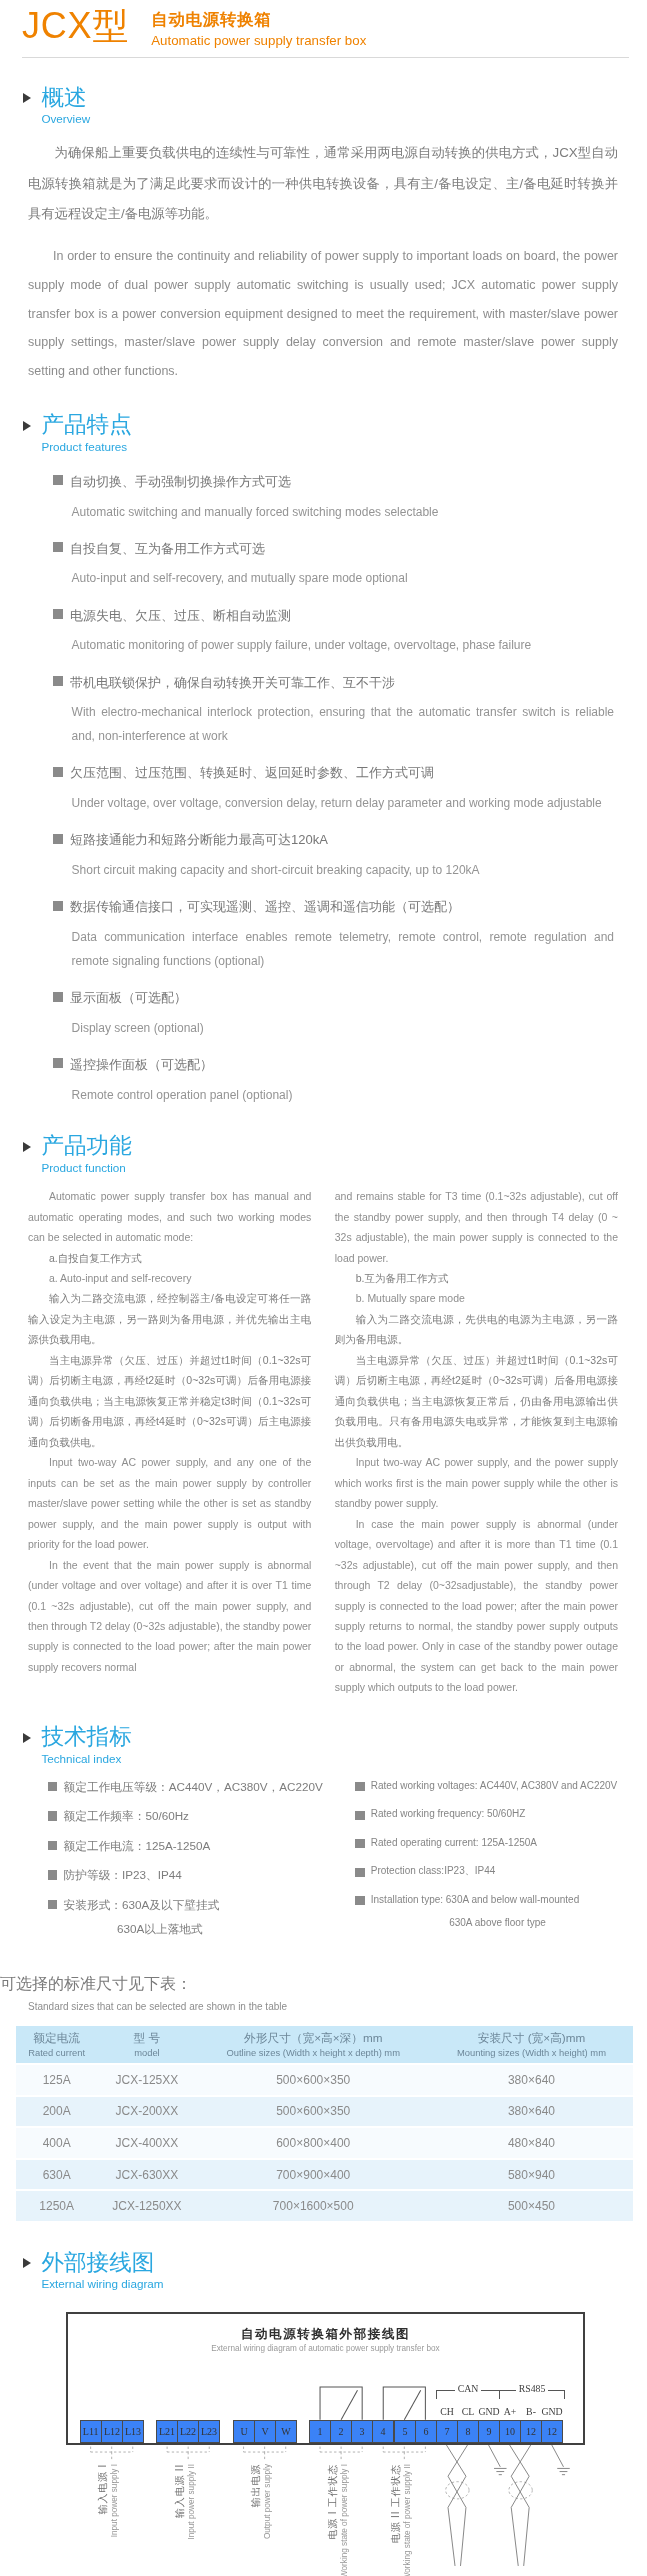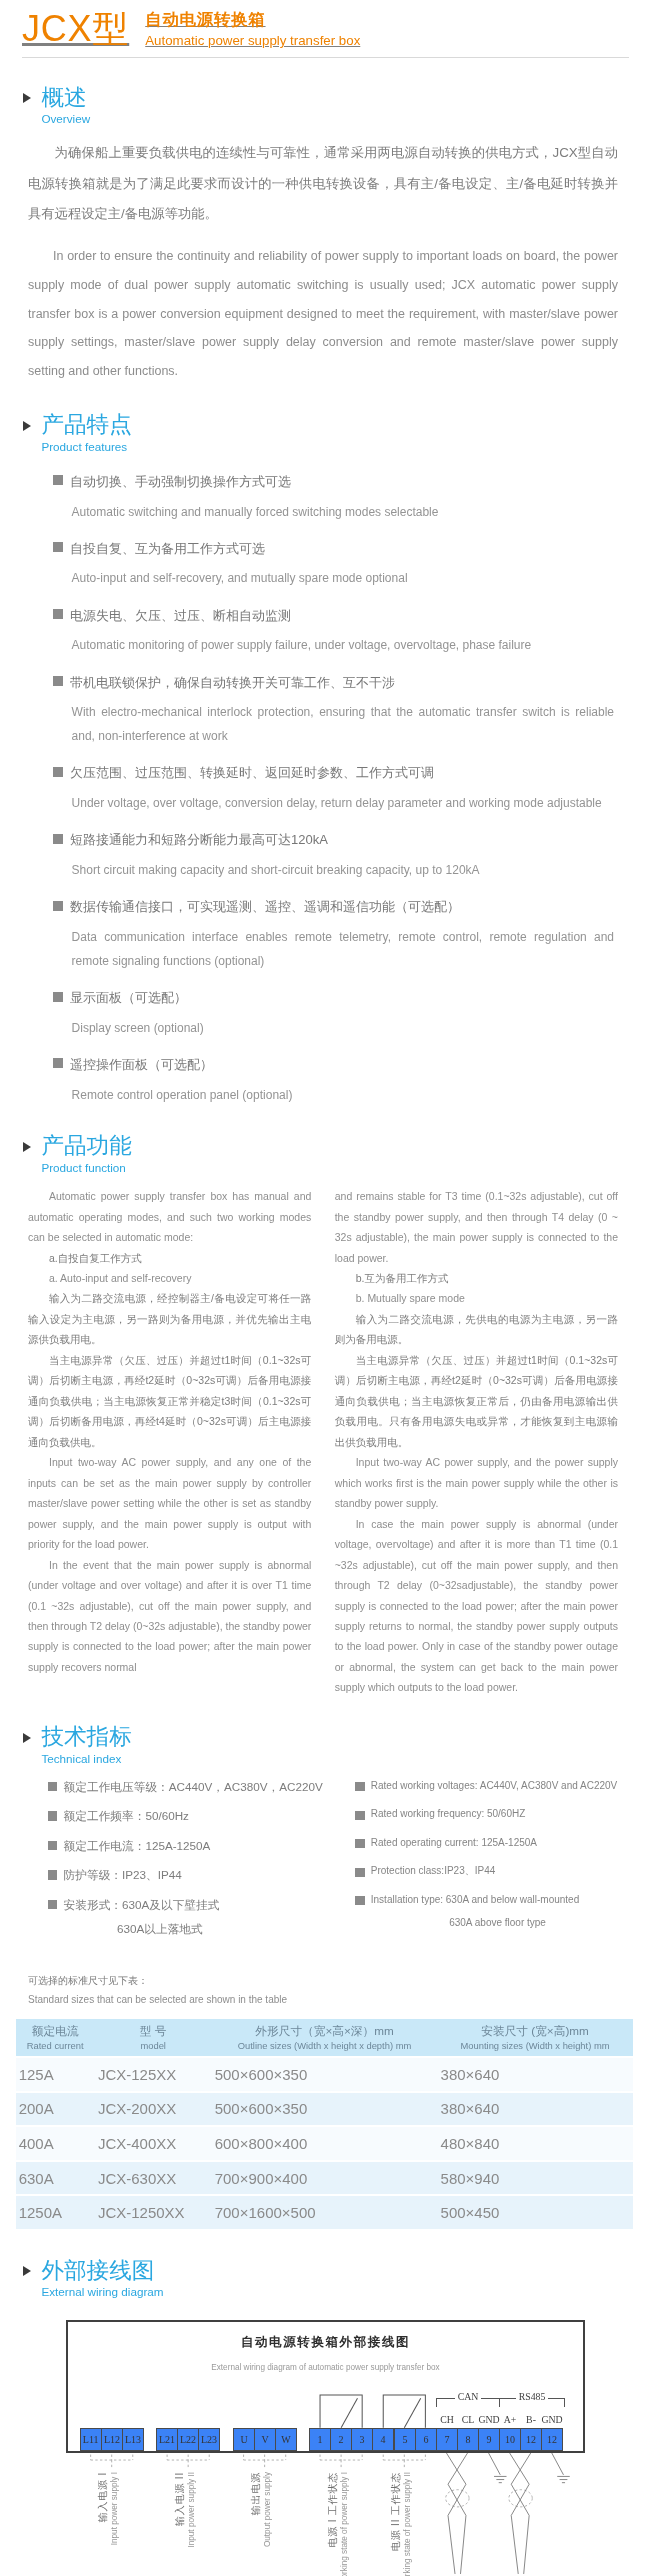--- a/index.html
+++ b/index.html
@@ -1,21 +1,21 @@
 <!DOCTYPE html>
 <html style="font-size:12.5px"><head>
 <meta charset="utf-8">
 <style>
   html,body{margin:0;padding:0;background:#fff;}
   body{width:648px;font-family:"Liberation Sans","DejaVu Sans",sans-serif;color:#808080;}
   .page{position:relative;width:648px;min-height:2576px;overflow:hidden;}
 
   
   .hdr{padding:7.8px 19px 0 22px;}
-  .brand{display:flex;align-items:flex-end;gap:16px;text-decoration:underline;}
+  .brand{display:flex;align-items:flex-start;gap:22px;}
   .model{font-size:36px;color:#ef8200;line-height:1.02;letter-spacing:0.8px;}
   .brand-right{padding-top:1.6px;}
   .b-cn{font-size:16.4px;color:#ef8200;font-weight:bold;letter-spacing:0.8px;}
   .b-en{font-size:13.3px;color:#ef8200;margin-top:1.6px;}
   .hr{border:none;border-top:0.8px solid #d9d9d9;margin:9.4px 0 0 0;}
 
   
   .sec-head{display:flex;align-items:flex-start;padding-left:23.4px;margin-top:26.5px;}
   .tri{width:0;height:0;border-left:8.6px solid #3a3a3a;border-top:5.5px solid transparent;border-bottom:5.5px solid transparent;margin-top:8.6px;margin-right:10px;flex:none;}
   .sh-cn{font-size:22.6px;color:#2aa7e0;line-height:1.15;}
@@ -45,35 +45,35 @@
   .tech-cols{display:flex;padding:14px 20px 0 48px;}
   .tech-left{width:301px;flex:none;}
   .tech-right{flex:1;padding-left:6.2px;}
   .t-item{display:flex;margin-bottom:12.5px;font-size:11.7px;color:#7d7d7d;line-height:1.45;}
   .tech-right .t-item{font-size:10px;margin-bottom:14px;color:#858585;}
   .t-sq{width:9.4px;height:9.4px;background:#8a8a8a;flex:none;margin:3.1px 6.2px 0 0;}
   .t-line2{margin:-4.7px 0 12.5px 69px;font-size:11.7px;color:#7d7d7d;}
   .tech-right .t-line2{font-size:10px;margin-left:94px;color:#858585;}
 
   
-  .sizes-intro-cn{font-size:10px;color:#7a7a7a;padding-left:28px;margin-top:25px;}
+  .sizes-intro-cn{font-size:16px;color:#7a7a7a;margin-top:25px;}
   .sizes-intro-en{font-size:10px;color:#8e8e8e;padding-left:28px;margin-top:5.5px;}
   table.sizes{width:617px;margin:12.5px 0 0 15.6px;border-collapse:separate;border-spacing:0 2.3px;}
   table.sizes th{background:#c9e8f8;font-weight:normal;padding:4.7px 3.1px;color:#6d8799;}
   table.sizes th .hcn{font-size:11.7px;}
   table.sizes th .hen{font-size:9.4px;margin-top:1.6px;}
-  table.sizes td{padding:7.8px 3.1px;font-size:15px;color:#8a8a8a;background:#f7fbfe;}
+  table.sizes td{text-align:center;padding:7.8px 3.1px;font-size:12px;color:#8a8a8a;background:#f7fbfe;}
   table.sizes tbody tr:nth-child(even) td{background:#e7f3fb;}
   table.sizes tbody tr:nth-child(5) td{background:#e7f3fb;}
 
   
   .diagram{margin:22px 0 0 66px;}
   .dg-box{position:relative;width:515px;height:129px;border:2.3px solid #404040;background:#fff;}
   .dg-title{text-align:center;margin-top:11.7px;font-family:"Liberation Serif","DejaVu Serif",serif;font-weight:bold;font-size:12.5px;color:#2e2e2e;letter-spacing:1.6px;}
-  .dg-sub{text-align:center;font-size:8.2px;color:#9a9a9a;margin-top:12px;}
+  .dg-sub{text-align:center;font-size:8.2px;color:#9a9a9a;margin-top:1px;}
   .dg-sw{position:absolute;left:0;bottom:23.4px;width:515px;height:41px;}
   .term{position:absolute;bottom:0;width:22px;height:23.4px;box-sizing:border-box;border:0.8px solid #4a4a4a;background:#3b82f6;text-align:center;line-height:22px;font-family:"Liberation Serif","DejaVu Serif",serif;font-size:10px;color:#333;}
   .pin{position:absolute;bottom:26px;transform:translateX(-50%);font-family:"Liberation Serif","DejaVu Serif",serif;font-size:9.8px;color:#3f3f3f;white-space:nowrap;}
   .bus{position:absolute;bottom:44px;height:7.8px;border-top:0.8px solid #555;border-left:0.8px solid #555;border-right:0.8px solid #555;}
   .bus-can{left:368px;width:62px;}
   .bus-rs{left:431px;width:64px;}
   .bus span{position:relative;top:-7.8px;display:block;margin:0 auto;width:max-content;background:#fff;padding:0 3.1px;font-family:Liberation Serif, serif;font-size:9.8px;color:#3f3f3f;}
   .dg-below{position:relative;width:520px;height:160px;}
   .dg-below svg{position:absolute;left:2.3px;top:0;}
   .wlab{position:absolute;top:19px;width:31px;height:137px;}

